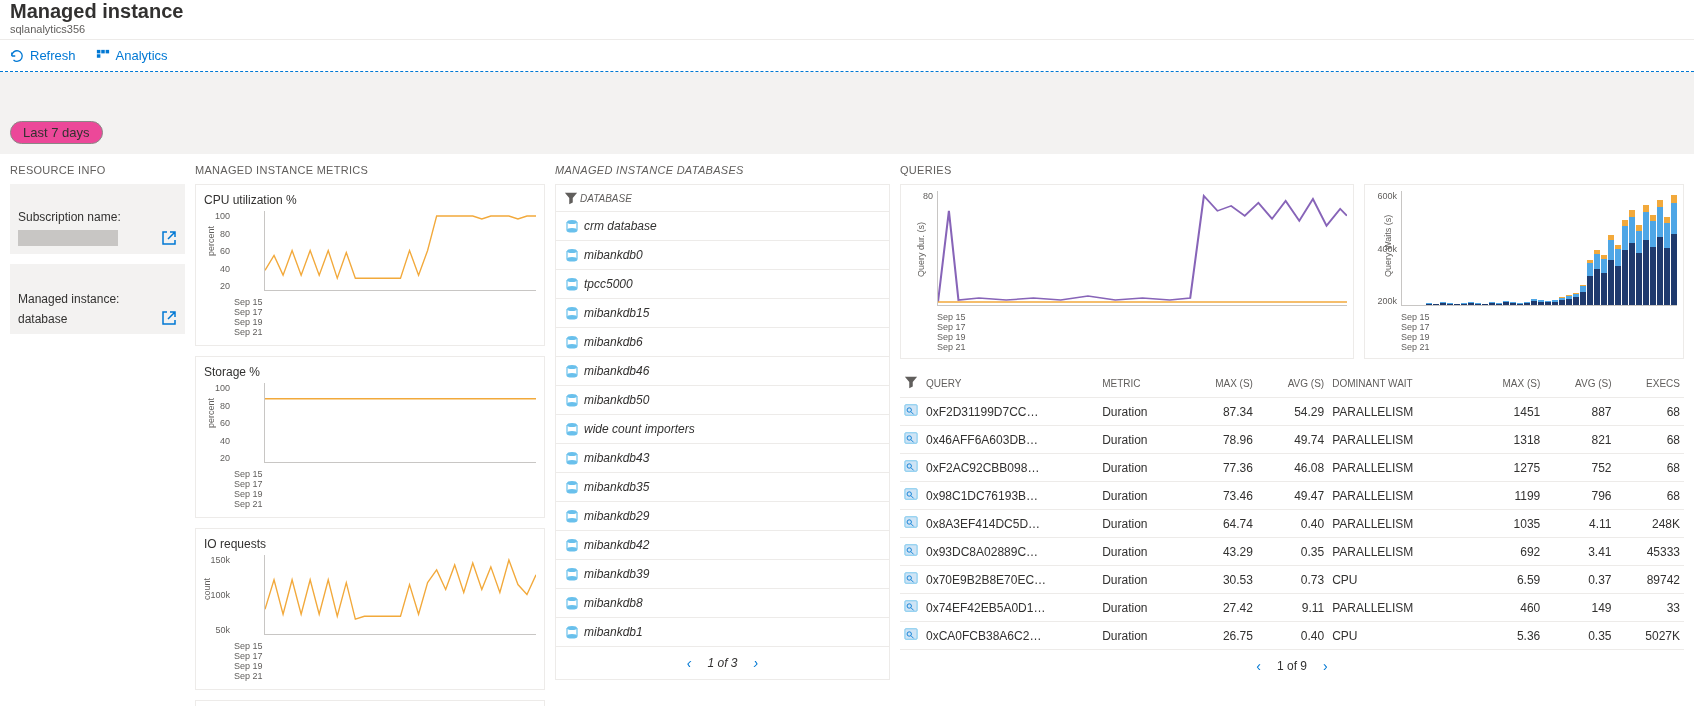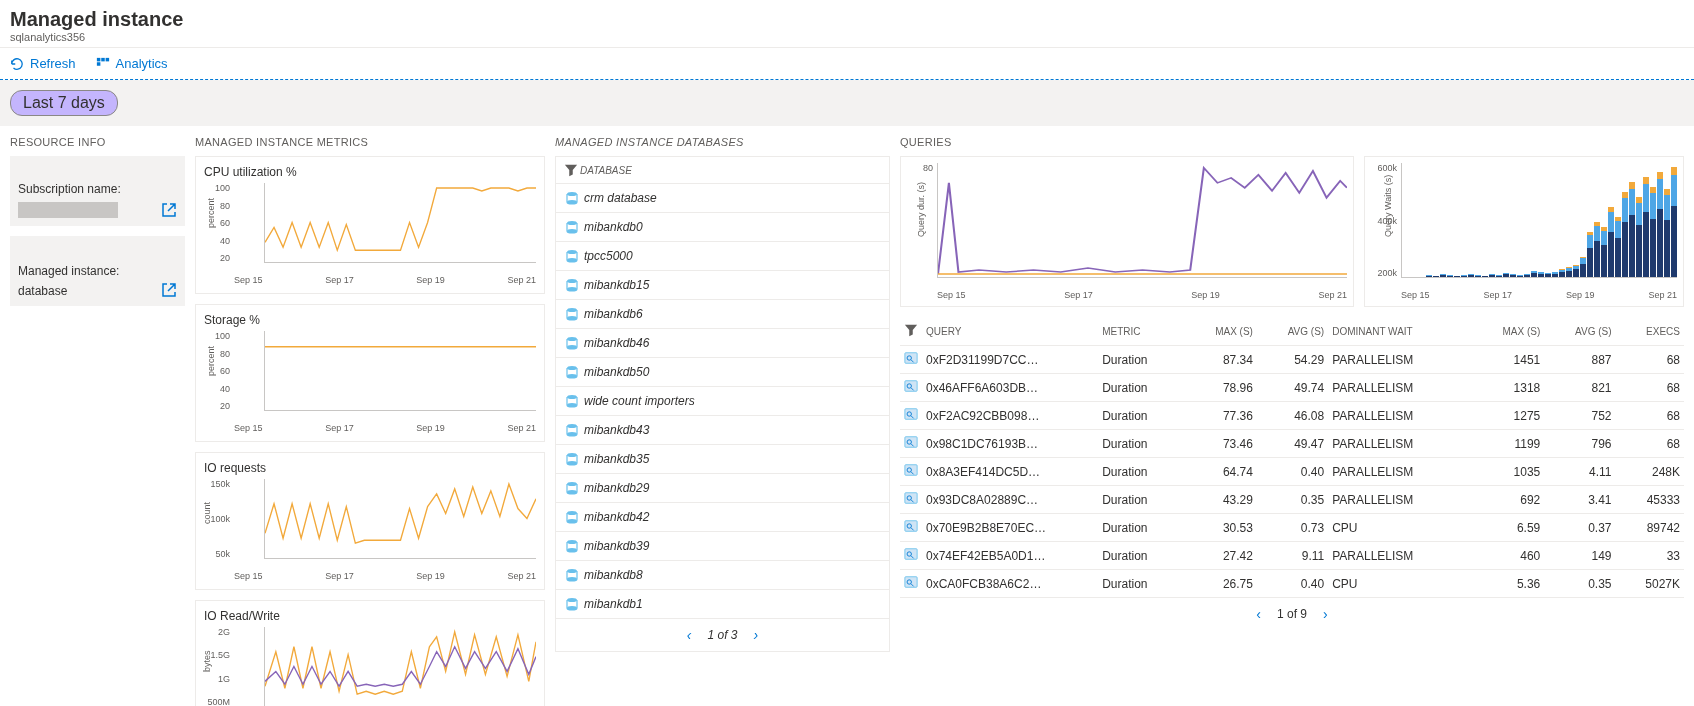--- a/index.html
+++ b/index.html
@@ -1,43 +1,43 @@
 <!DOCTYPE html>
 <html><head>
 <meta charset="utf-8">
 <style>
 * { box-sizing: border-box; margin: 0; padding: 0; font-family: 'Segoe UI', sans-serif; }
 body { background: #fff; color: #323130; font-size: 12px; width: 1694px; }
-.header { padding: 8px 10px 4px; border-bottom: 1px solid #edebe9; }
+.header { padding: 0 10px 4px; border-bottom: 1px solid #edebe9; }
 .title { font-size: 20px; font-weight: 600; }
 .subtitle { font-size: 11px; color: #605e5c; }
 .toolbar { padding: 8px 10px; border-bottom: 1px dashed #0078d4; display: flex; gap: 20px; }
 .tool-btn { display: flex; align-items: center; gap: 6px; color: #0078d4; cursor: pointer; font-size: 13px; }
 .tool-btn svg { width: 14px; height: 14px; }
 .time-bar { background: #f3f2f1; padding: 10px; }
-.pill { background: #c4b5fd; border: 1px solid #8a8886; border-radius: 12px; padding: 3px 12px; font-size: 16px; display: inline-block; cursor: pointer; }
+.pill { background: #ec4899; border: 1px solid #8a8886; border-radius: 12px; padding: 3px 12px; font-size: 13px; display: inline-block; cursor: pointer; margin-top: 39px; }
 .main { display: flex; gap: 10px; padding: 10px; align-items: flex-start; }
 .col { display: flex; flex-direction: column; }
 .col-res { width: 175px; }
 .col-metrics { width: 350px; }
 .col-db { width: 335px; font-style: italic; }
 .col-queries { flex: 1; }
 .section-title { font-size: 11px; color: #605e5c; margin-bottom: 8px; letter-spacing: 0.3px; }
 .info-card { background: #f3f2f1; padding: 8px; margin-bottom: 10px; display: flex; align-items: flex-end; justify-content: space-between; height: 70px; }
 .info-label { font-size: 12px; margin-bottom: 6px; }
 .grey-box { background: #c8c6c4; width: 100px; height: 16px; }
 .open-icon { color: #0078d4; cursor: pointer; }
 .chart-card { border: 1px solid #edebe9; padding: 8px; margin-bottom: 10px; position: relative; }
 .chart-title { font-size: 12px; margin-bottom: 4px; }
 .chart-body { position: relative; height: 80px; display: flex; gap: 30px; }
 .y-axis { display: flex; flex-direction: column; justify-content: space-between; font-size: 9px; color: #605e5c; width: 30px; text-align: right; padding-right: 4px; }
 .y-label { position: absolute; left: -8px; top: 50%; transform: rotate(-90deg) translateX(50%); font-size: 9px; color: #605e5c; transform-origin: center; }
 .plot { flex: 1; position: relative; border-left: 1px solid #c8c6c4; border-bottom: 1px solid #c8c6c4; }
 .plot svg { position: absolute; top: 0; left: 0; width: 100%; height: 100%; }
-.x-axis { display: flex; justify-content: space-between; font-size: 9px; color: #605e5c; padding-left: 30px; margin-top: 12px; }
+.x-axis { display: flex; justify-content: space-between; font-size: 9px; color: #605e5c; padding-left: 30px; margin-top: 6px; flex-direction: column; }
 .db-header { display: flex; align-items: center; gap: 2px; padding: 6px 8px; border-bottom: 1px solid #edebe9; font-size: 10px; color: #605e5c; }
 .db-row { display: flex; align-items: center; gap: 4px; padding: 6px 8px; border-bottom: 1px solid #edebe9; cursor: pointer; font-size: 12px; }
 .db-icon { width: 16px; height: 16px; }
 .pager { display: flex; justify-content: center; align-items: center; gap: 16px; padding: 8px; font-size: 12px; }
 .pager-arrow { color: #0078d4; cursor: pointer; font-size: 14px; }
 .q-charts { display: flex; gap: 10px; margin-bottom: 10px; }
 .q-chart { border: 1px solid #edebe9; padding: 6px; position: relative; }
 .q-chart-1 { flex: 1; }
 .q-chart-2 { width: 320px; }
 .q-chart-body { height: 115px; display: flex; }

